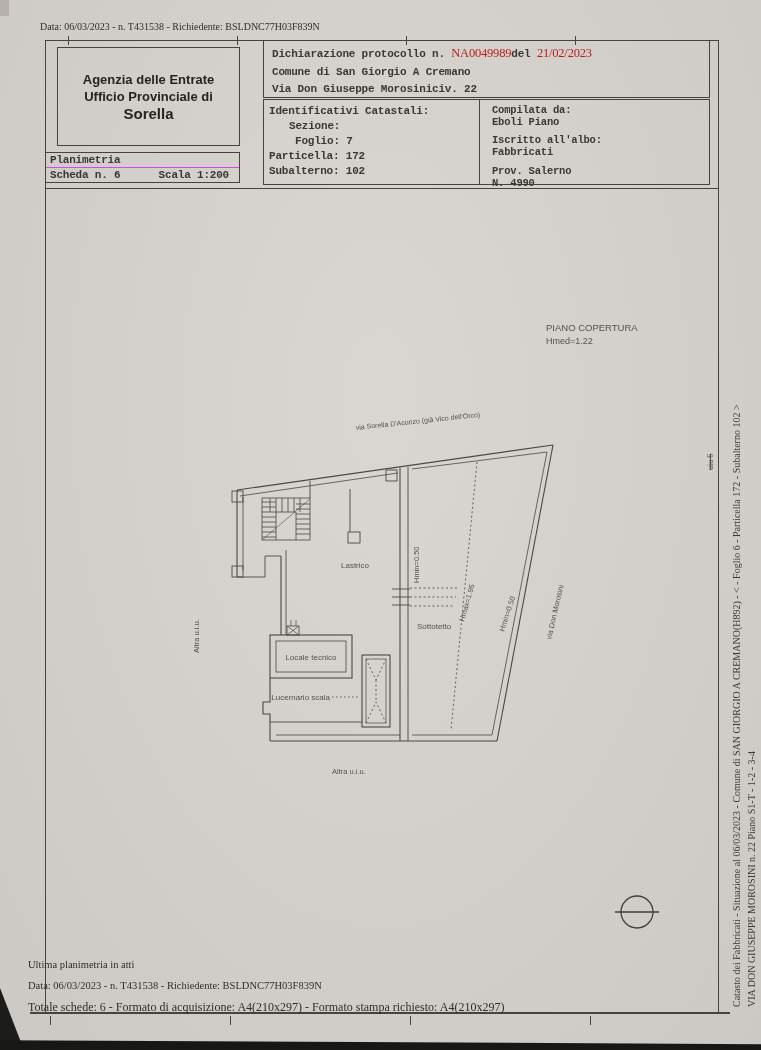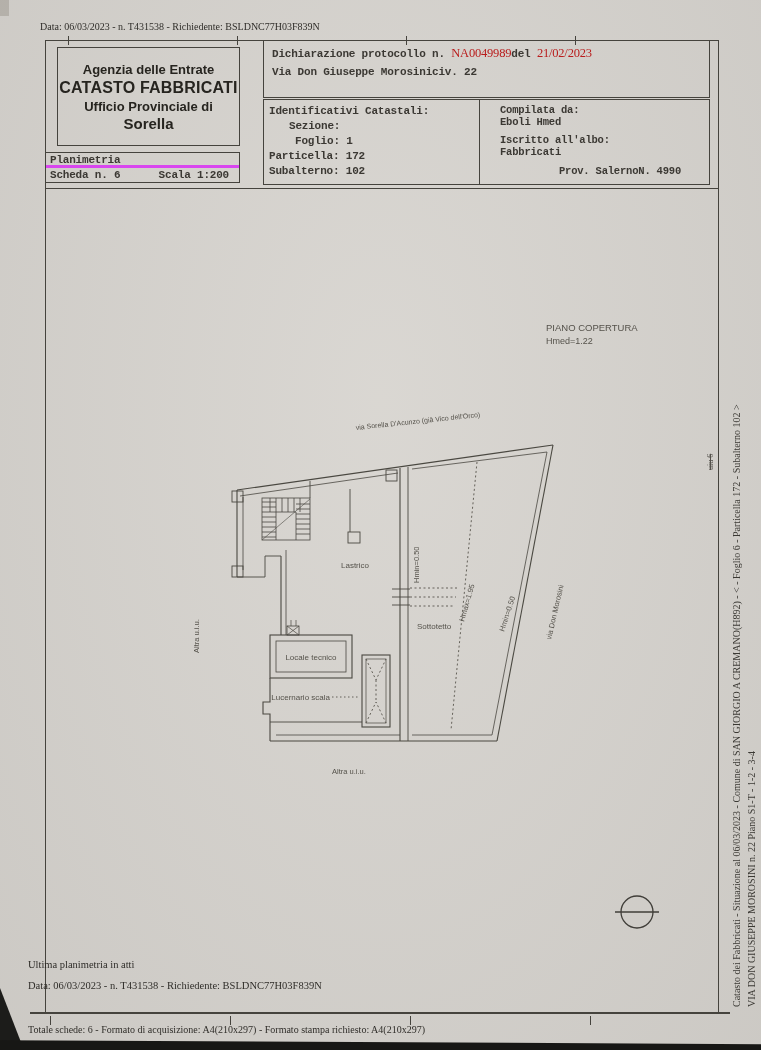--- a/index.html
+++ b/index.html
@@ -14,21 +14,21 @@
   .serif{font-family:"Liberation Serif", serif;color:#2f2d29;}
   .box{position:absolute;border:1px solid #45433d;box-sizing:border-box;}
   .line{position:absolute;background:#45433d;}
   .tick{position:absolute;width:1px;height:9px;background:#45433d;}
   
   .agency{display:flex;flex-direction:column;justify-content:center;text-align:center;color:#26241f;}
   .agency .l1{font-size:13px;font-weight:700;margin-bottom:2px;}
   .agency .l2{font-size:16px;font-weight:700;letter-spacing:0.2px;margin-bottom:2px;}
   .agency .l3{font-size:13px;font-weight:700;}
   .agency .l4{font-size:15px;font-weight:700;margin-top:1px;}
-  .plani-row1{height:15px;border-bottom:3px solid #d946ef;box-sizing:border-box;padding:1px 0 0 4px;}
+  .plani-row1{height:15px;border-bottom:1px solid #d946ef;box-sizing:border-box;padding:1px 0 0 4px;}
   .plani-row2{display:flex;justify-content:space-between;padding:1px 10px 0 4px;}
   .decl-line{line-height:17.5px;white-space:nowrap;}
   .decl-val{font-family:"Liberation Serif", serif;font-weight:400;font-size:12.5px;color:#b91c1c;}
   .idrow{line-height:15px;white-space:pre;}
   .margin-text{position:absolute;transform:rotate(-90deg);transform-origin:0 0;
     font-family:"Liberation Serif", serif;font-size:10px;color:#3b3934;white-space:nowrap;}
   .struck{position:absolute;transform:rotate(-90deg);transform-origin:0 0;
     font-family:"Liberation Serif", serif;font-size:8px;color:#54514b;text-decoration:line-through;white-space:nowrap;}
   svg text{font-family:"Liberation Sans", sans-serif;fill:#55524b;}
   .scan-bottom{position:absolute;left:0;bottom:0;width:761px;height:13px;background:#171715;
@@ -56,59 +56,59 @@
 </div>
 <div>
   <div class="tick" style="left:50px;top:1016px;"></div>
   <div class="tick" style="left:230px;top:1016px;"></div>
   <div class="tick" style="left:410px;top:1016px;"></div>
   <div class="tick" style="left:590px;top:1016px;"></div>
 </div>
 
 <div class="box agency" style="left:57px;top:47px;width:183px;height:99px;">
   <div class="l1">Agenzia delle Entrate</div>
-  <div class="l2">CATASTO FABBRICATI</div>
   <div class="l3">Ufficio Provinciale di</div>
   <div class="l4">Sorella</div>
 </div>
 
 <div class="box mono" style="left:45px;top:152px;width:195px;height:31px;">
   <div class="plani-row1">Planimetria</div>
   <div class="plani-row2">
     <span>Scheda n. 6</span>
     <span>Scala 1:200</span>
   </div>
 </div>
 
 <div class="box mono" style="left:263px;top:40px;width:447px;height:58px;padding:4px 8px;">
   <div class="decl-line">
     <span>Dichiarazione protocollo n.</span>
     <span class="decl-val">NA0049989</span><span>del</span>
     <span class="decl-val">21/02/2023</span>
   </div>
+  <div class="decl-line">Comune di San Giorgio A Cremano</div>
   <div class="decl-line" style="display:flex;justify-content:flex-start;">
     <span>Via Don Giuseppe Morosini</span>
     <span style="margin-right:55px;">civ. 22</span>
   </div>
 </div>
 
 <div class="box mono" style="left:263px;top:99px;width:217px;height:86px;padding:4px 0 0 5px;">
   <div class="idrow">Identificativi Catastali:</div>
   <div class="idrow" style="padding-left:20px;">Sezione:</div>
-  <div class="idrow" style="padding-left:26px;">Foglio: 1</div>
+  <div class="idrow" style="padding-left:26px;">Foglio: 7</div>
   <div class="idrow">Particella: 172</div>
   <div class="idrow">Subalterno: 102</div>
 </div>
 
-<div class="box mono" style="left:479px;top:99px;width:231px;height:86px;padding:4px 20px;font-size:10.5px;">
+<div class="box mono" style="left:479px;top:99px;width:231px;height:86px;padding:4px 12px;font-size:10.5px;">
   <div style="line-height:12px;">Compilata da:</div>
-  <div style="line-height:12px;">Eboli Hmed</div>
+  <div style="line-height:12px;">Eboli Piano</div>
   <div style="line-height:12px;margin-top:6px;">Iscritto all'albo:</div>
   <div style="line-height:12px;">Fabbricati</div>
-  <div style="line-height:12px;margin-top:7px;display:flex;justify-content:flex-end;">
+  <div style="line-height:12px;margin-top:7px;display:flex;justify-content:space-between;flex-direction:column;">
     <span>Prov. Salerno</span>
     <span style="margin-right:8px;">N. 4990</span>
   </div>
 </div>
 
 <svg class="abs" style="left:45px;top:188px;" width="673" height="767" viewBox="45 188 673 767">
 
   <g stroke="#4a4841" fill="none" stroke-width="1.1">
     <path d="M237,490 L553,445"></path>
     <path d="M240,496 L398,473" stroke-width="0.8"></path>
@@ -178,17 +178,17 @@
   <text transform="translate(199,653) rotate(-90)" font-size="7.5">Altra u.i.u.</text>
   <text x="332" y="774" font-size="7.5">Altra u.i.u.</text>
 </svg>
 
 <div class="margin-text" style="left:731px;top:1007px;width:668px;">Catasto dei Fabbricati - Situazione al 06/03/2023 - Comune di SAN GIORGIO A CREMANO(H892) - &lt; - Foglio 6 - Particella 172 - Subalterno 102 &gt;</div>
 <div class="margin-text" style="left:746px;top:1007px;width:668px;">VIA DON GIUSEPPE MOROSINI n. 22 Piano S1-T - 1-2 - 3-4</div>
 <div class="struck" style="left:706px;top:470px;width:42px;">uiu 6</div>
 
 <div class="abs serif" style="left:28px;top:959px;font-size:10.5px;">Ultima planimetria in atti</div>
 <div class="abs serif" style="left:28px;top:980px;font-size:10.5px;">Data: 06/03/2023 - n. T431538 - Richiedente: BSLDNC77H03F839N</div>
-<div class="abs serif" style="left:28px;top:1000px;font-size:10px;margin-top:24px;">Totale schede: 6 - Formato di acquisizione: A4(210x297)  - Formato stampa richiesto: A4(210x297)</div>
+<div class="abs serif" style="left:28px;top:1000px;font-size:12px;">Totale schede: 6 - Formato di acquisizione: A4(210x297)  - Formato stampa richiesto: A4(210x297)</div>
 
 <div class="scan-corner-tl"></div>
 <div class="scan-corner-bl"></div>
 <div class="scan-bottom"></div>
 
 </body></html>

